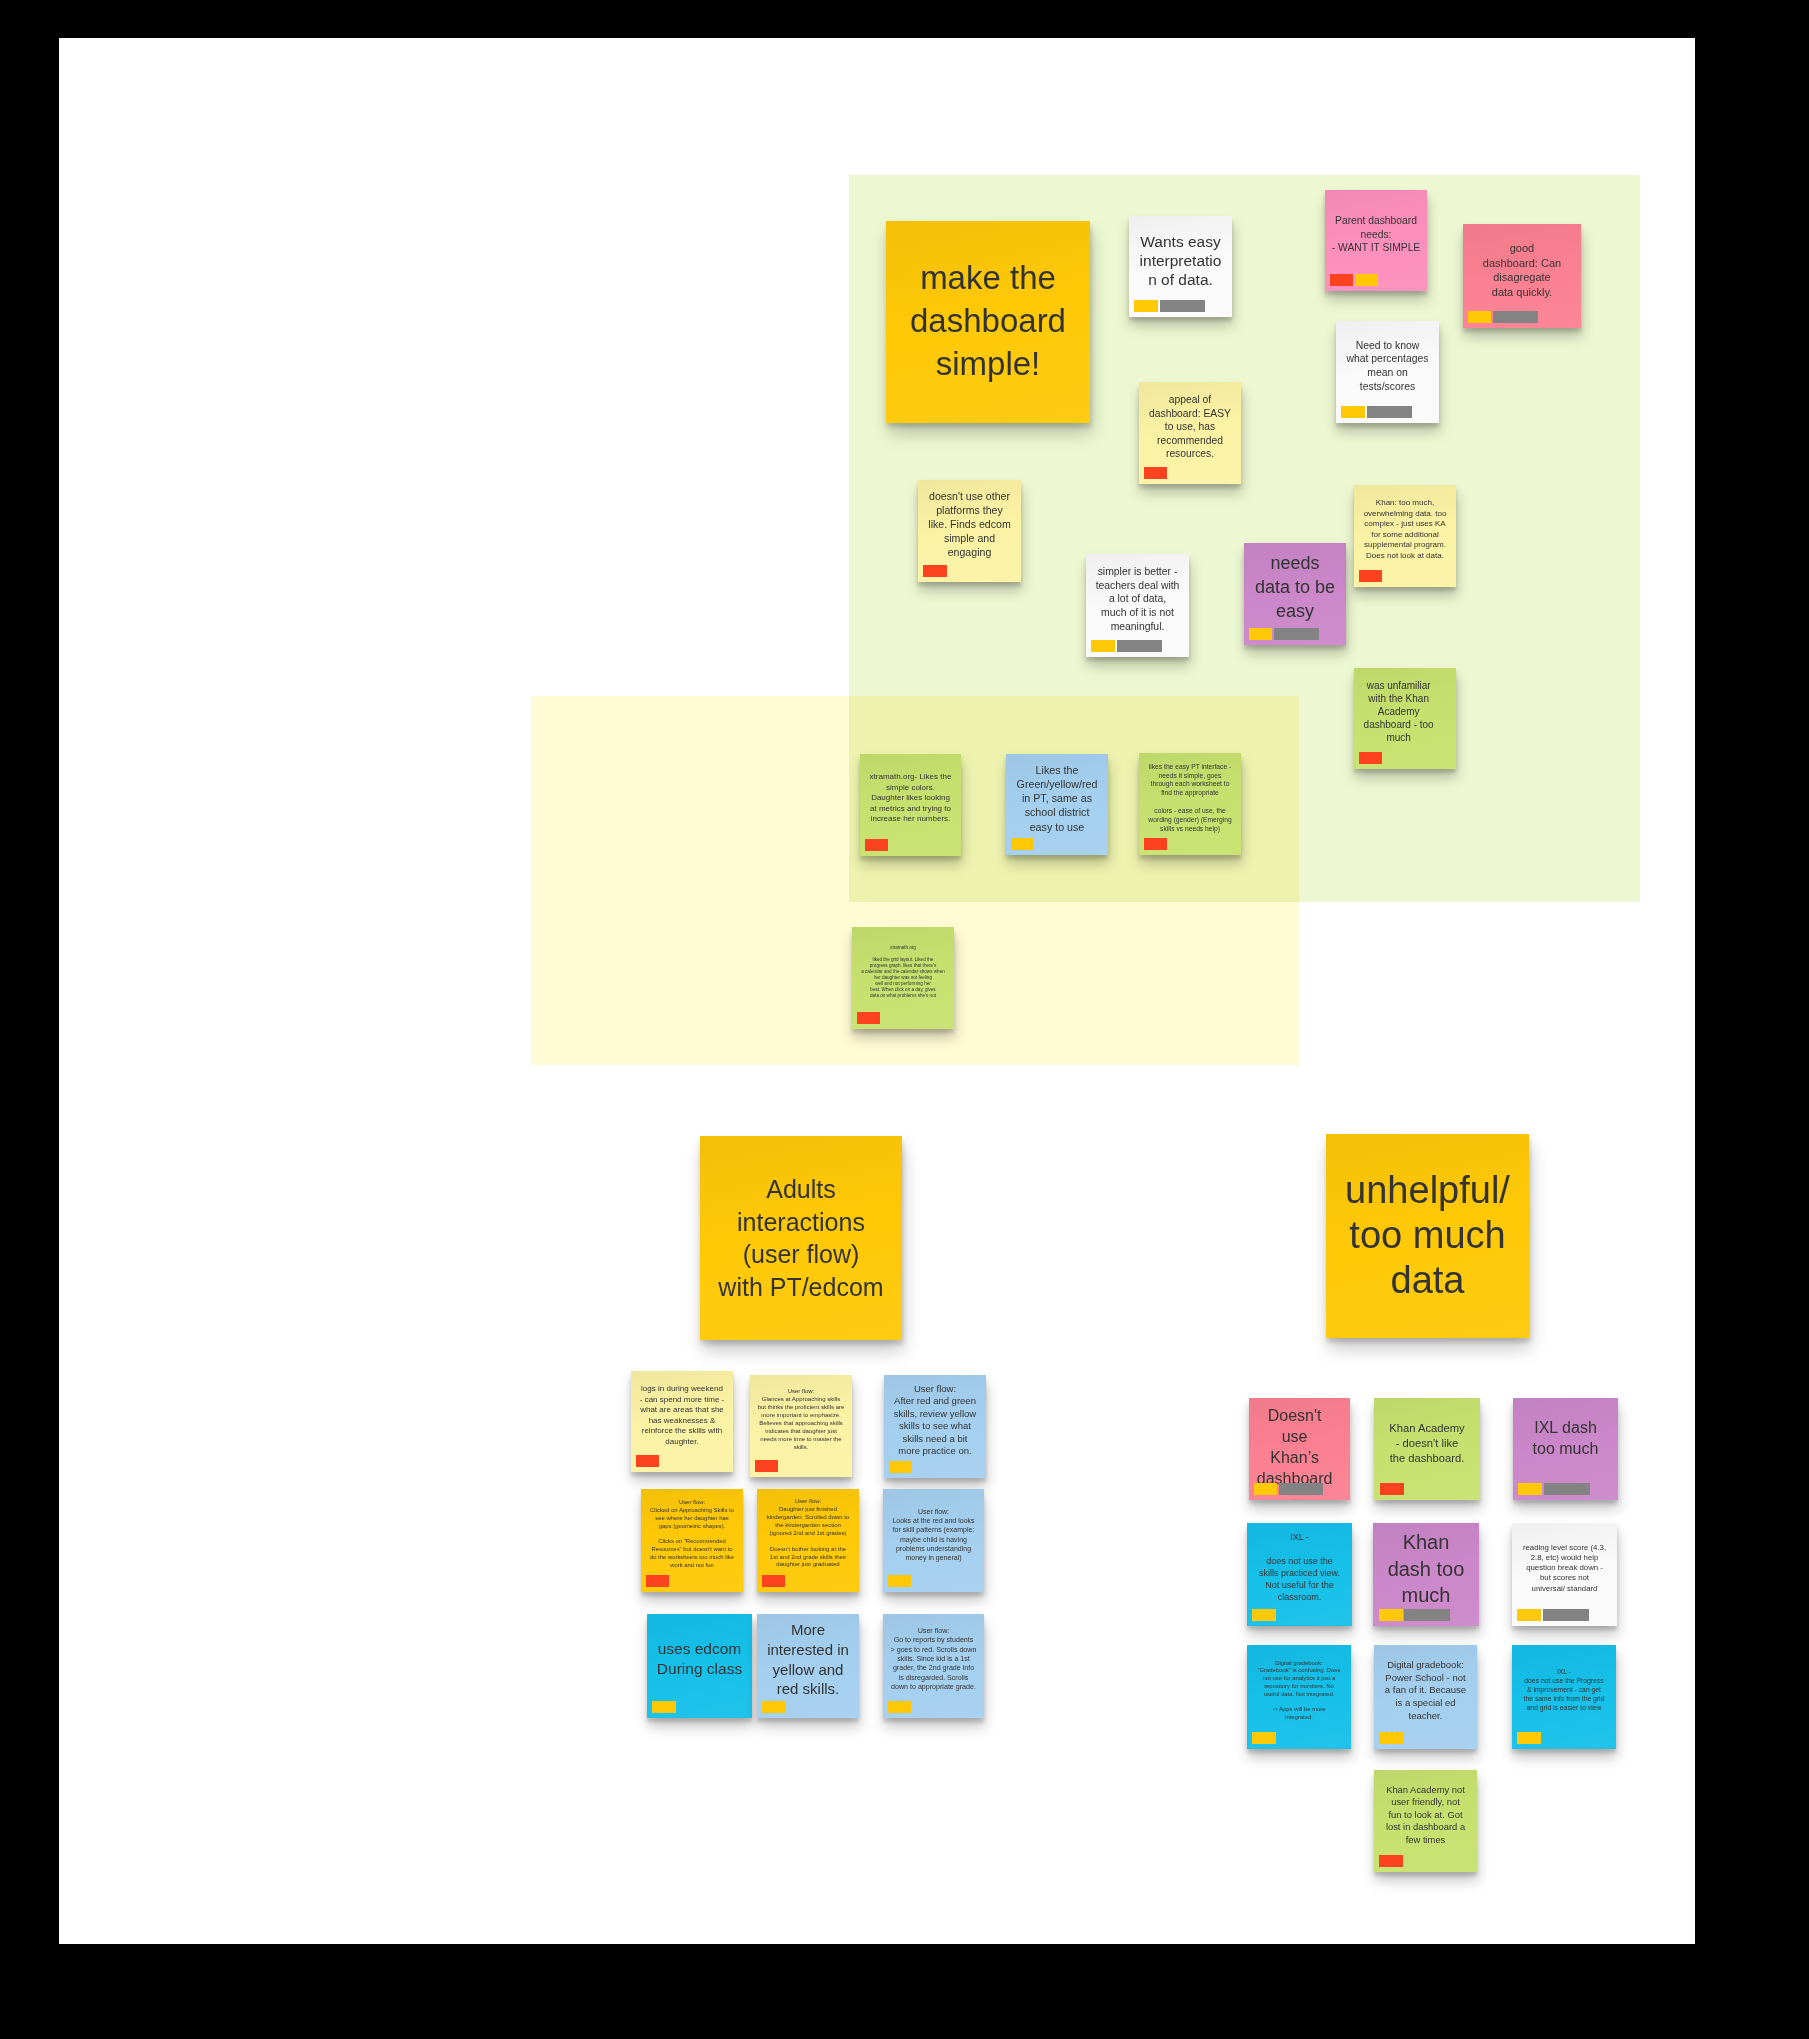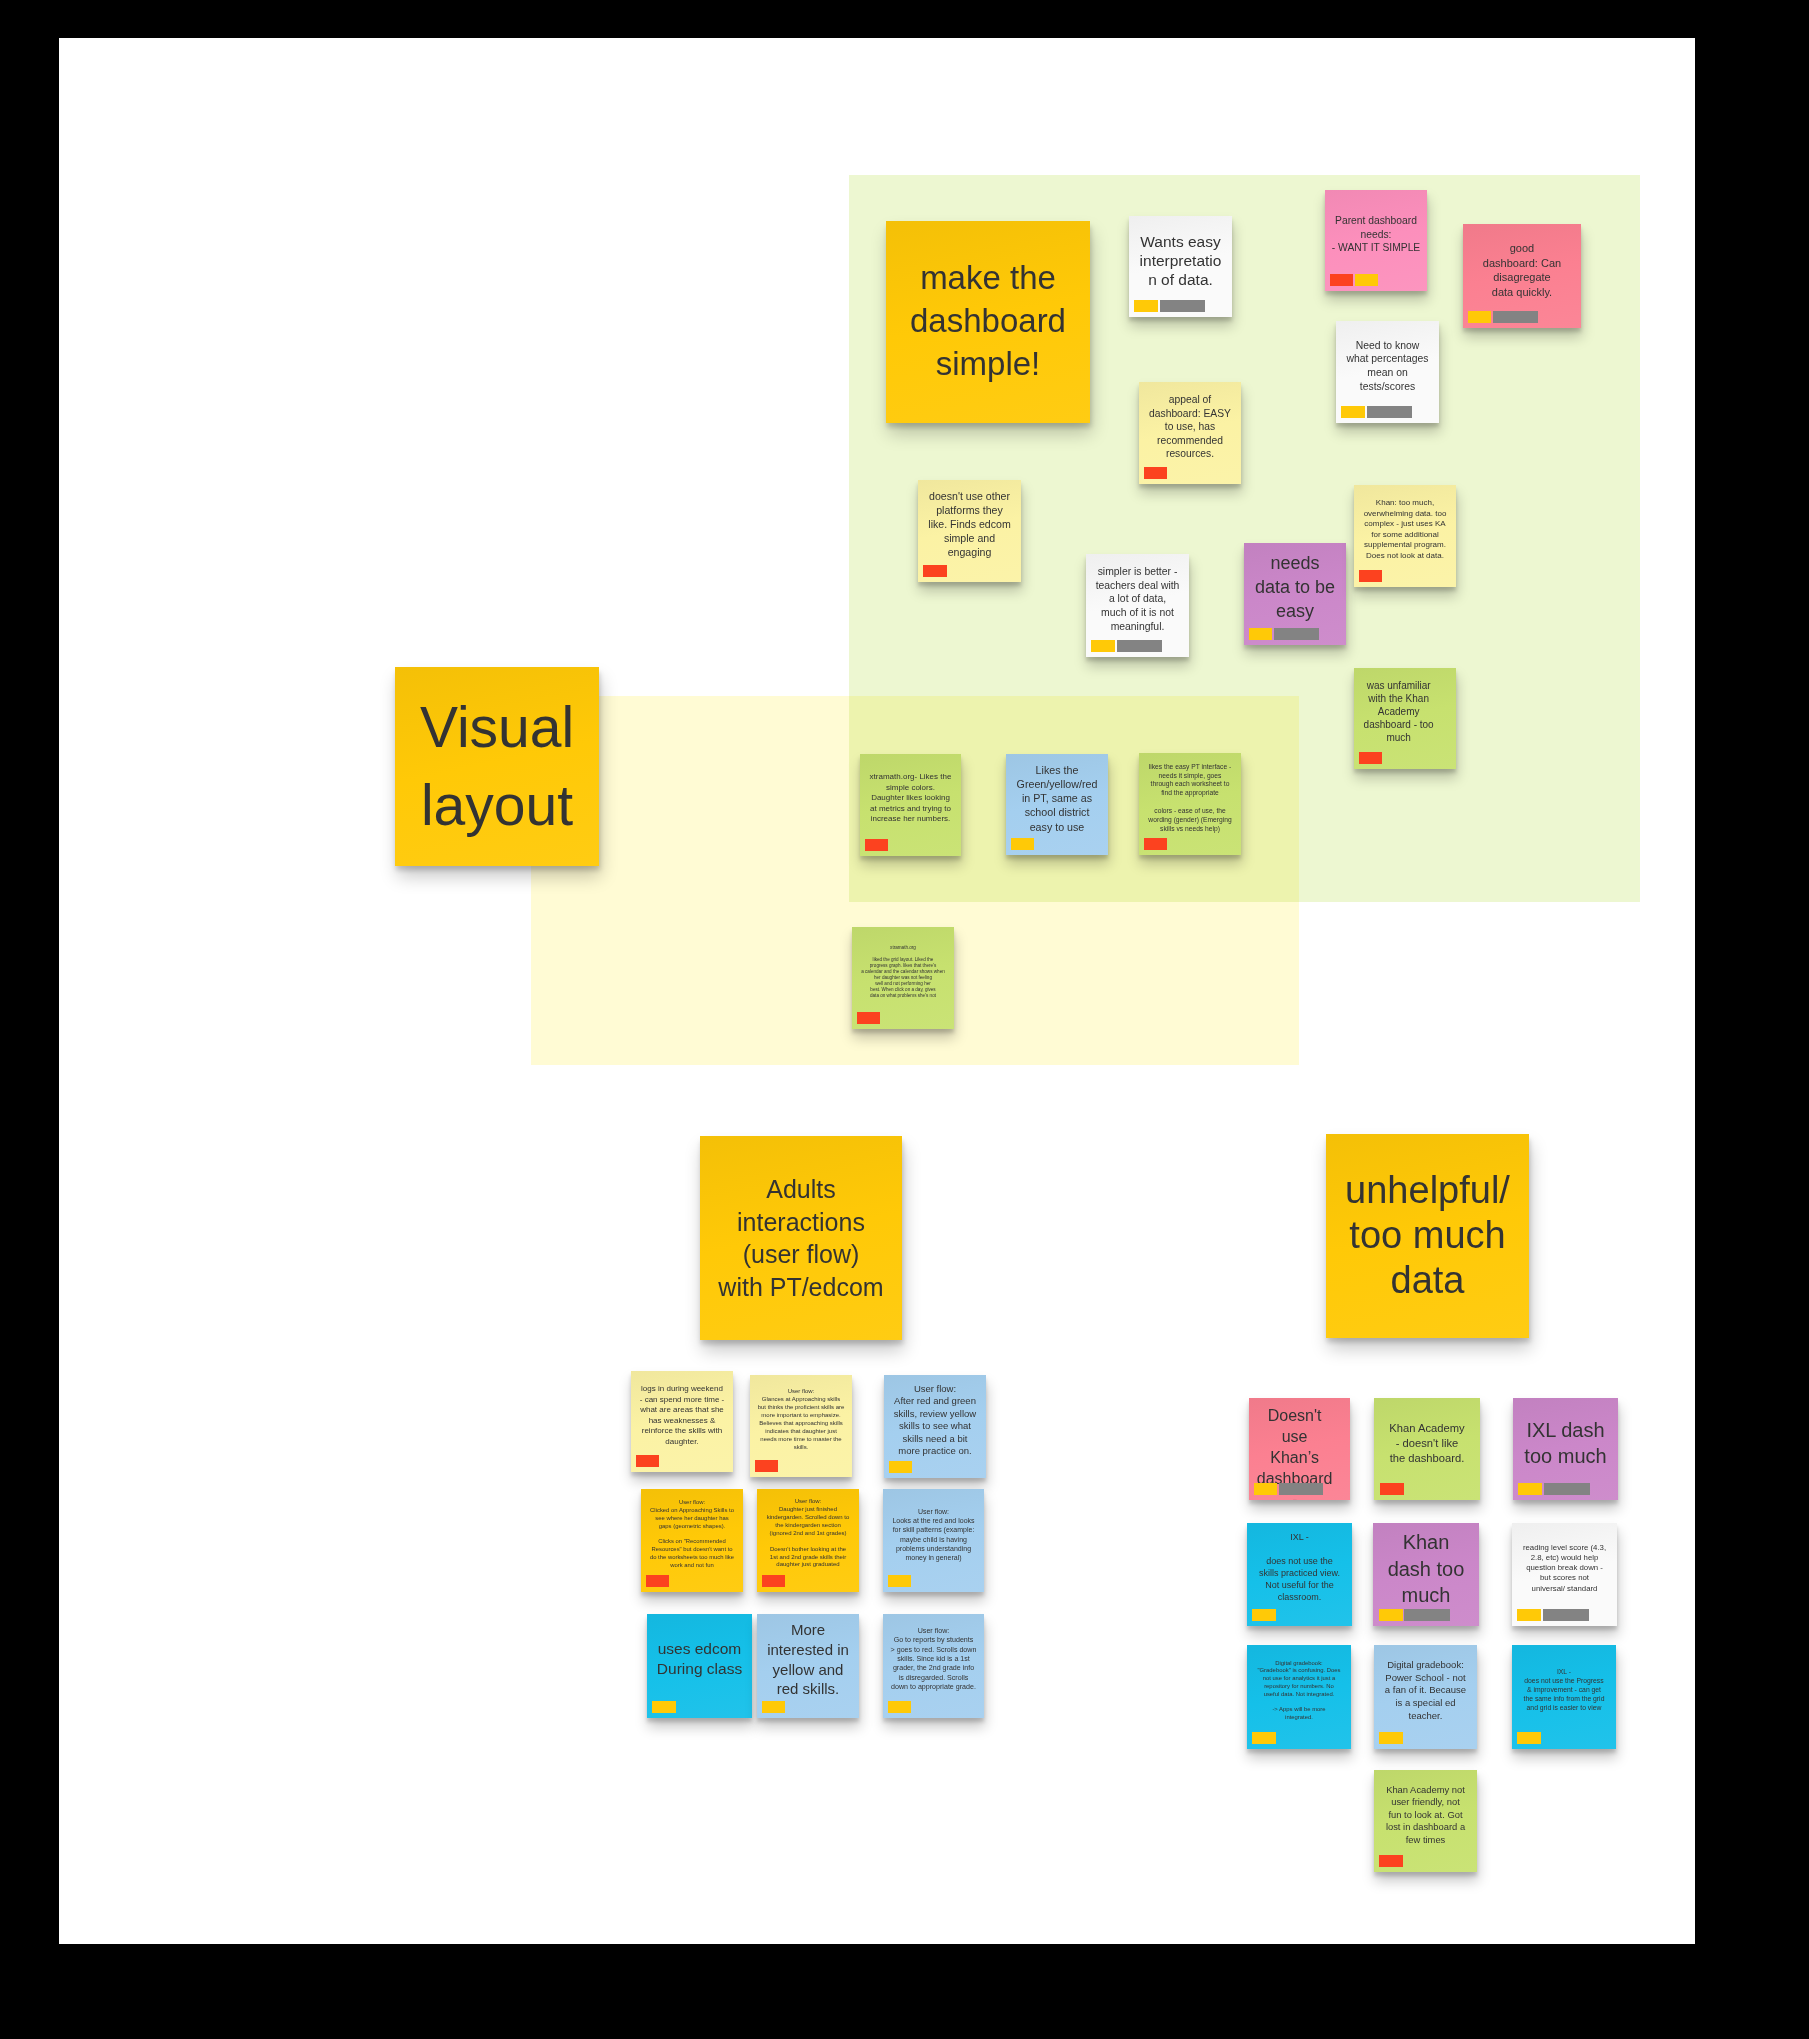--- a/index.html
+++ b/index.html
@@ -13,24 +13,20 @@
              white-space:pre-line;word-wrap:break-word;}
   .tags{position:absolute;display:flex;}
   .tag{display:block;}
 </style>
 </head>
 <body>
 
 <div id="canvas" style="left: 59px; top: 38px; width: 1636px; height: 1906px; background: rgb(255, 255, 255);">
     <div class="zone" style="left: 790px; top: 137px; width: 791px; height: 727px; background: rgb(237, 247, 209); z-index: 1;"></div>
     <div class="zone" style="left: 472px; top: 658px; width: 768px; height: 369px; background: rgb(255, 251, 212); z-index: 2;"></div>
-    <div class="note" style="left: 336px; top: 629px; width: 204px; height: 199px; background: linear-gradient(168deg, rgb(244, 192, 7) 0%, rgb(255, 201, 7) 48%, rgb(255, 204, 19) 100%); z-index: 11; box-shadow: rgba(0, 0, 0, 0.17) 1px 4.8px 4.8px, rgba(0, 0, 0, 0.22) 1.9px 11.4px 17px;">
-      <div class="txt" style="font-size: 57px; line-height: 1.37; padding-left: 10.6px; padding-right: 10.6px; top: 21px;">Visual
-layout</div>
-    </div>
     <div class="note" style="left: 827px; top: 183px; width: 204px; height: 202px; background: linear-gradient(168deg, rgb(244, 192, 7) 0%, rgb(255, 201, 7) 48%, rgb(255, 204, 19) 100%); z-index: 12; box-shadow: rgba(0, 0, 0, 0.17) 1px 4.8px 4.8px, rgba(0, 0, 0, 0.22) 1.9px 11.4px 17px;">
       <div class="txt" style="font-size: 33px; line-height: 1.31; padding-left: 10.6px; padding-right: 10.6px; top: 35px;">make the
 dashboard
 simple!</div>
     </div>
     <div class="note" style="left: 641px; top: 1098px; width: 202px; height: 204px; background: linear-gradient(168deg, rgb(244, 192, 7) 0%, rgb(255, 201, 7) 48%, rgb(255, 204, 19) 100%); z-index: 13; box-shadow: rgba(0, 0, 0, 0.17) 1px 4.8px 4.8px, rgba(0, 0, 0, 0.22) 1.9px 11.4px 17px;">
       <div class="txt" style="font-size: 25px; line-height: 1.3; padding-left: 10.5px; padding-right: 10.5px; top: 37px;">Adults
 interactions
 (user flow)
 with PT/edcom</div>
@@ -300,21 +296,21 @@
     </div>
     <div class="note" style="left: 1315px; top: 1360px; width: 106px; height: 102px; background: linear-gradient(168deg, rgb(190, 215, 106) 0%, rgb(199, 225, 111) 48%, rgb(202, 227, 118) 100%); z-index: 39; box-shadow: rgba(0, 0, 0, 0.17) 0px 3.8px 3.8px, rgba(0, 0, 0, 0.22) 1px 8.6px 12.4px;">
       <div class="txt" style="font-size: 11.2px; line-height: 1.32; padding-left: 5.5px; padding-right: 5.5px; top: 23px;">Khan Academy
 -   doesn't like
 the dashboard.</div>
       <div class="tags" style="left: 5.5px; bottom: 5.1px; gap: 1.9px; height: 12px;">
         <span class="tag" style="background: rgb(252, 66, 31); width: 24px; height: 12px;"></span>
       </div>
     </div>
     <div class="note" style="left: 1454px; top: 1360px; width: 105px; height: 102px; background: linear-gradient(168deg, rgb(194, 129, 192) 0%, rgb(203, 135, 201) 48%, rgb(206, 141, 204) 100%); z-index: 40; box-shadow: rgba(0, 0, 0, 0.17) 0px 3.8px 3.8px, rgba(0, 0, 0, 0.22) 1px 8.6px 12.4px;">
-      <div class="txt" style="font-size: 20px; line-height: 1.32; padding-left: 5.4px; padding-right: 5.4px; top: 19px;">IXL dash
+      <div class="txt" style="font-size: 16px; line-height: 1.32; padding-left: 5.4px; padding-right: 5.4px; top: 19px;">IXL dash
 too much</div>
       <div class="tags" style="left: 5.4px; bottom: 5.1px; gap: 1.9px; height: 12px;">
         <span class="tag" style="background: rgb(255, 201, 7); width: 24px; height: 12px;"></span>
         <span class="tag" style="background: rgb(131, 131, 131); width: 46px; height: 12px;"></span>
       </div>
     </div>
     <div class="note" style="left: 1188px; top: 1485px; width: 105px; height: 103px; background: linear-gradient(168deg, rgb(20, 183, 223) 0%, rgb(21, 192, 233) 48%, rgb(33, 195, 234) 100%); z-index: 41; box-shadow: rgba(0, 0, 0, 0.17) 0px 3.8px 3.8px, rgba(0, 0, 0, 0.22) 1px 8.6px 12.4px;">
       <div class="txt" style="font-size: 9px; line-height: 1.32; padding-left: 5.4px; padding-right: 5.4px; top: 9.2px;">IXL -
 
 does not use the

